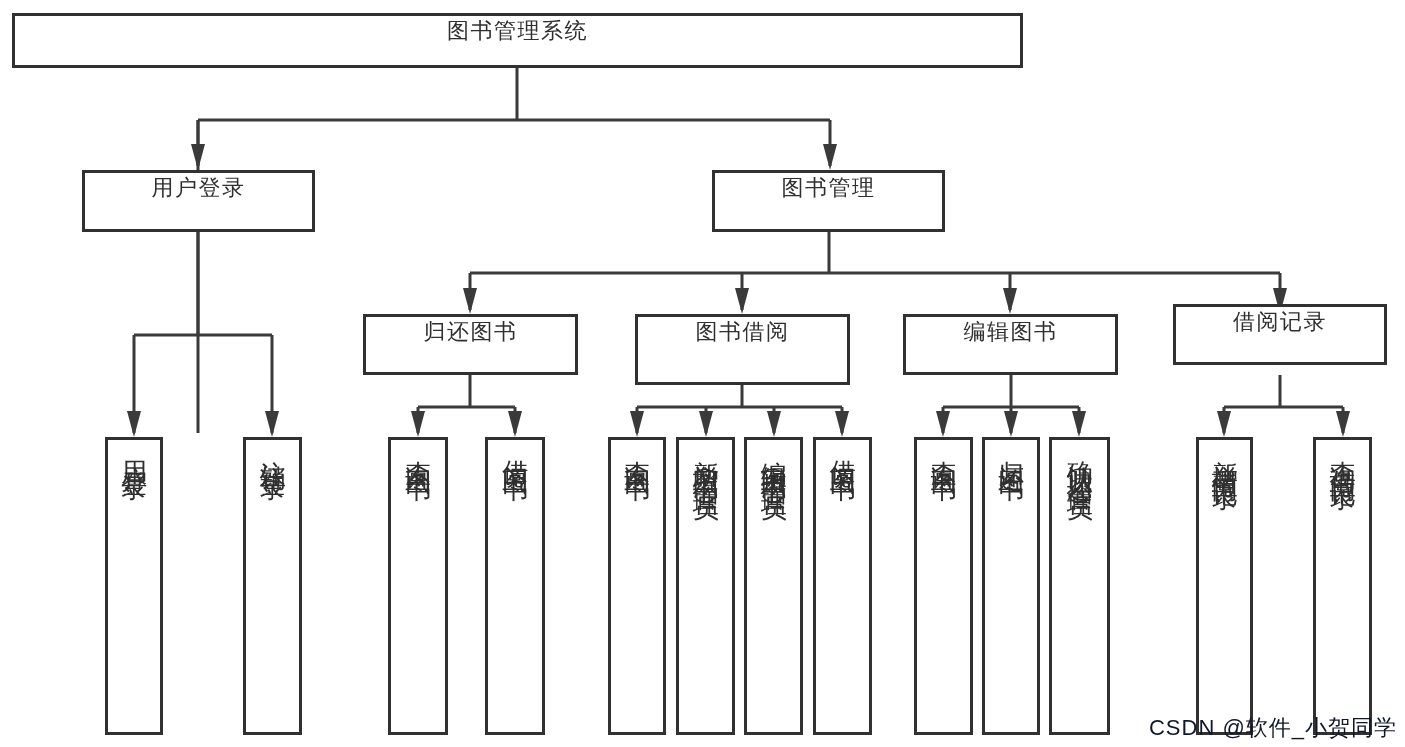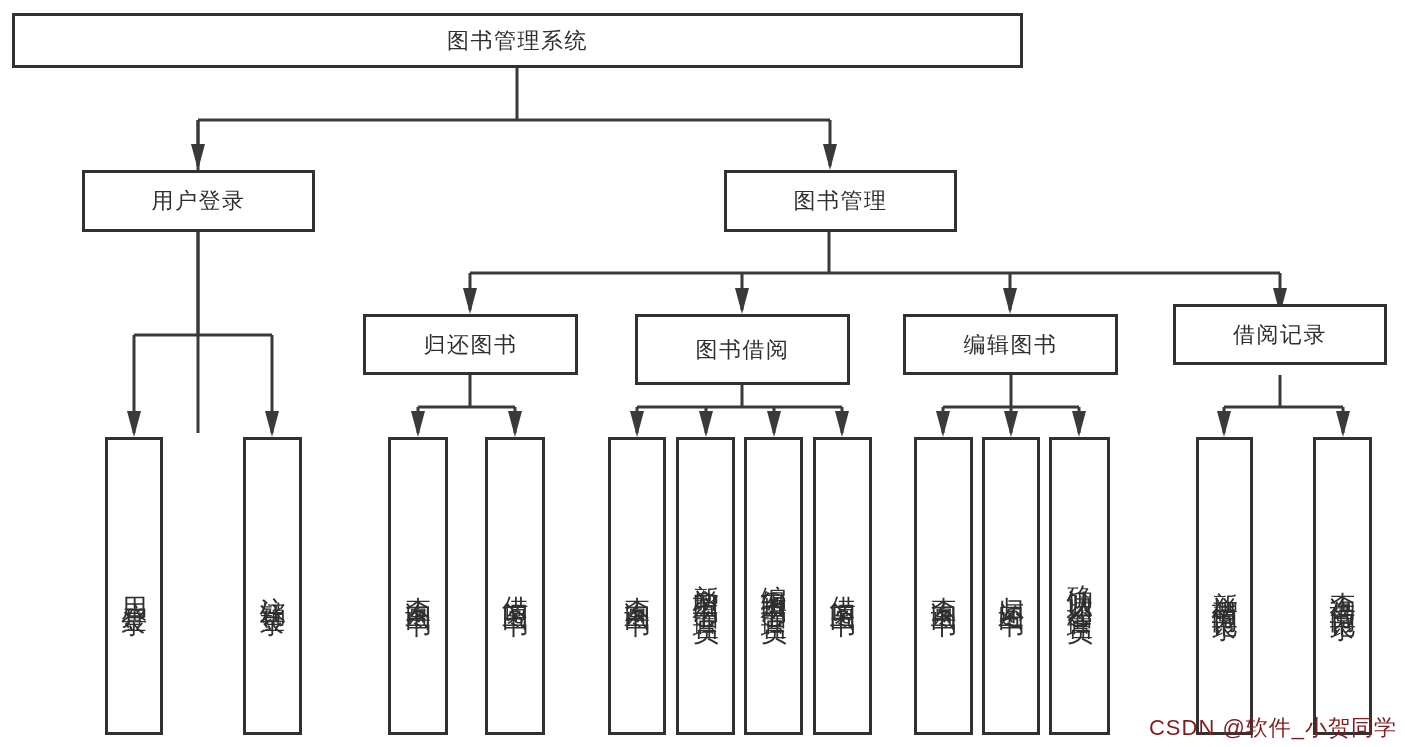--- a/index.html
+++ b/index.html
@@ -4,30 +4,30 @@
 <title>Diagram</title>
 <style>
   html,body{margin:0;padding:0;background:#ffffff;}
   .canvas{
     position:relative;width:1405px;height:747px;background:#ffffff;
     font-family:"Liberation Sans","DejaVu Sans",sans-serif;overflow:hidden;
   }
   .connector-layer{position:absolute;left:0;top:0;width:1405px;height:747px;}
   .box{
     position:absolute;box-sizing:border-box;border:3px solid #313131;background:#ffffff;
-    display:flex;align-items:center;justify-content:center;color:#2f2f2f;
+    display:flex;justify-content:center;color:#2f2f2f;
   }
   .h-label{font-size:22px;letter-spacing:1.5px;white-space:nowrap;}
   .leaf .v-label{
     writing-mode:vertical-rl;text-orientation:mixed;
     font-size:26px;line-height:1.05;letter-spacing:5px;white-space:nowrap;
   }
   .watermark{
     position:absolute;right:8px;bottom:4px;font-size:22px;letter-spacing:1px;
-    color:#7f1d1d;white-space:nowrap;
+    color:#0f172a;white-space:nowrap;
   }
 </style>
 </head>
 <body>
 
 <div class="canvas">
 
   <svg class="connector-layer" viewBox="0 0 1405 747" xmlns="http://www.w3.org/2000/svg">
     <g stroke="#3a3a3a" stroke-width="3" fill="none">
 
@@ -73,21 +73,21 @@
     </g>
   </svg>
 
   <div class="box" style="left:12px;top:13px;width:1011px;height:55px;">
     <span class="h-label">图书管理系统</span>
   </div>
 
   <div class="box" style="left:82px;top:170px;width:233px;height:62px;">
     <span class="h-label">用户登录</span>
   </div>
-  <div class="box" style="left:712px;top:170px;width:233px;height:62px;margin-left:12px;">
+  <div class="box" style="left:712px;top:170px;width:233px;height:62px;">
     <span class="h-label">图书管理</span>
   </div>
 
   <div class="box" style="left:363px;top:314px;width:215px;height:61px;">
     <span class="h-label">归还图书</span>
   </div>
   <div class="box" style="left:635px;top:314px;width:215px;height:71px;">
     <span class="h-label">图书借阅</span>
   </div>
   <div class="box" style="left:903px;top:314px;width:215px;height:61px;">

